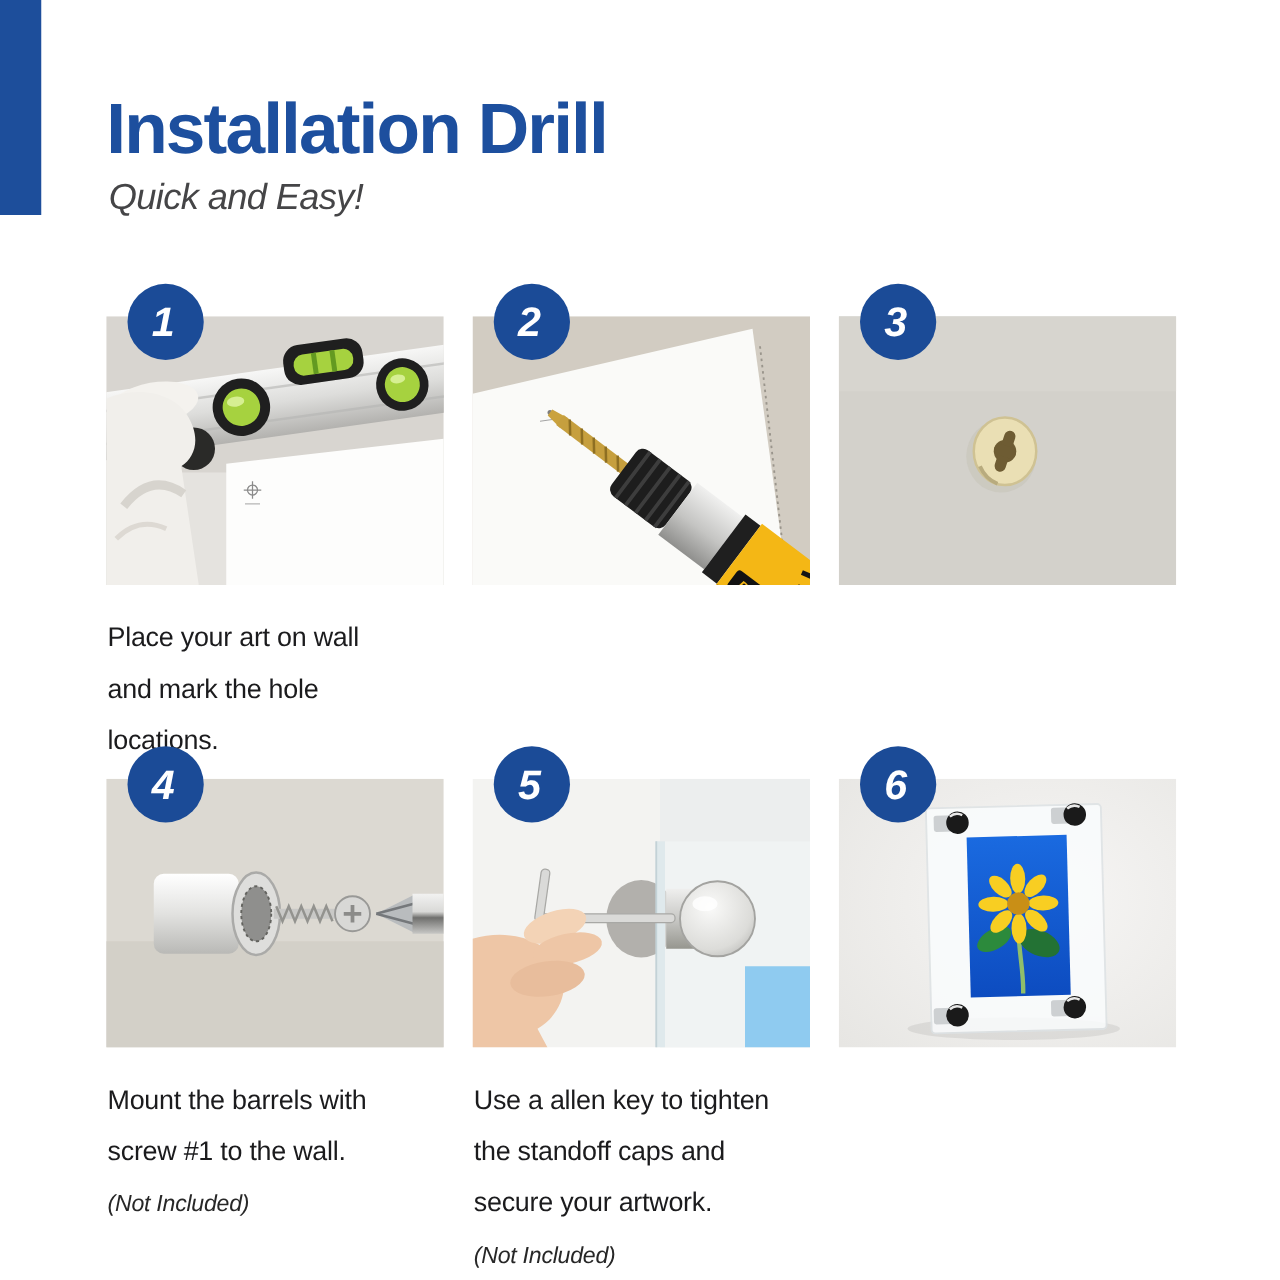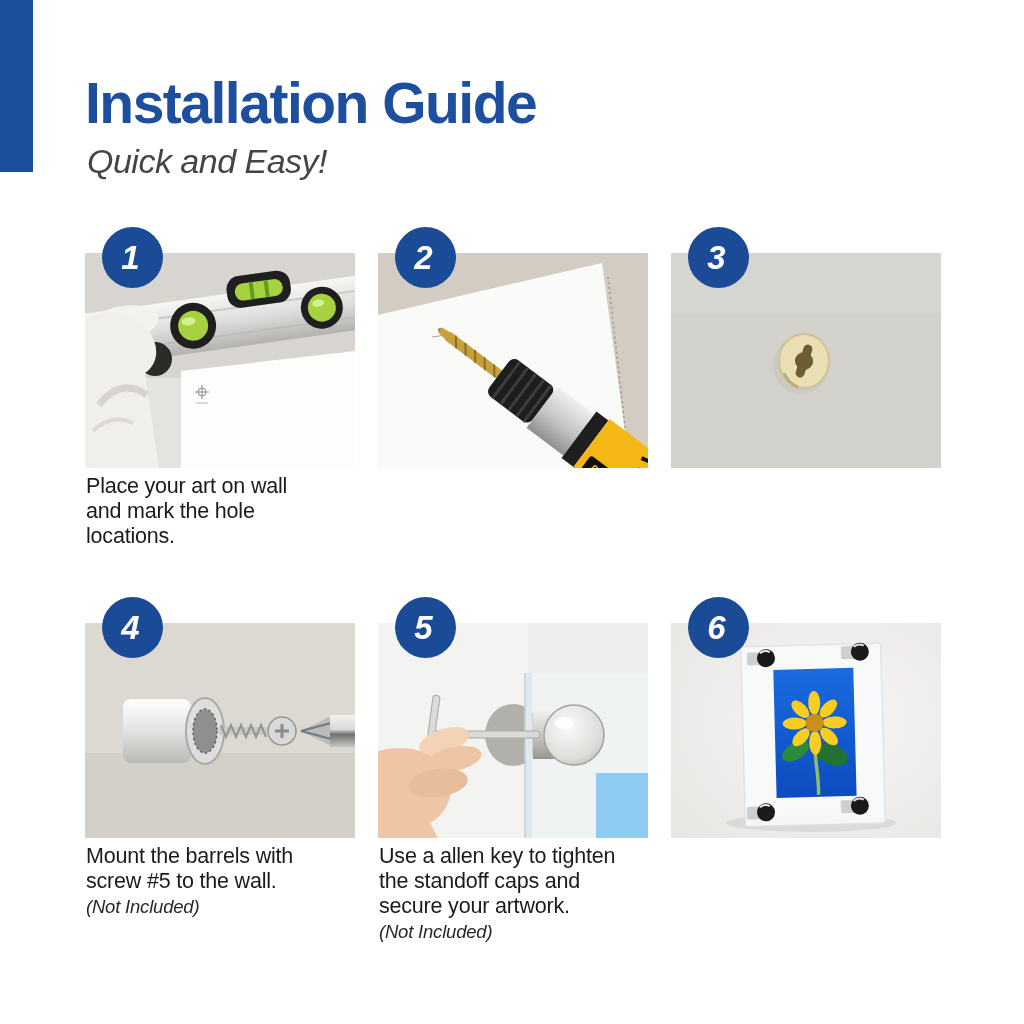--- a/index.html
+++ b/index.html
@@ -7,49 +7,49 @@
     position:relative; width:1024px; height:1024px; background:#ffffff;
     font-family:"Liberation Sans", sans-serif; overflow:hidden;
   }
   .corner-bar { position:absolute; left:0; top:0; width:33px; height:172px; background:#1d4e9b; }
   .title {
     position:absolute; left:85px; top:70px; margin:0;
     font-size:57px; font-weight:800; letter-spacing:-1.5px; color:#1d4f9e;
   }
   .subtitle {
     position:absolute; left:87px; top:142px;
-    font-size:34px; font-style:italic; font-weight:500; color:#454547; letter-spacing:-0.5px;
+    font-size:29px; font-style:italic; font-weight:500; color:#454547; letter-spacing:-0.5px;
   }
   .grid {
     position:absolute; left:85px; top:223px;
     display:grid; grid-template-columns:repeat(3,270px); column-gap:23px; grid-auto-rows:370px;
   }
   .step { position:relative; width:270px; }
   .photo-wrap { position:relative; margin-top:30px; width:270px; height:215px; }
   .photo-wrap svg { width:270px; height:215px; display:block; }
   .badge {
     position:absolute; top:-26px; left:17px; width:61px; height:61px; border-radius:50%;
     background:#1b4b97; color:#ffffff; z-index:2;
     display:flex; align-items:center; justify-content:center;
     font-size:33px; font-weight:bold; font-style:italic; padding-right:4px; box-sizing:border-box;
   }
   .caption {
-    margin:6px 0 0 1px; width:294px;
-    font-size:21.5px; line-height:25px; color:#1b1b1d; letter-spacing:-0.2px;
+    margin:22px 0 0 1px; width:294px;
+    font-size:21.5px; line-height:41px; color:#1b1b1d; letter-spacing:-0.2px;
     white-space:pre-line;
   }
   .note { font-style:italic; font-size:18.5px; color:#272727; }
 </style>
 </head>
 <body>
 
 <div class="page">
 
   <div class="corner-bar"></div>
-  <h1 class="title">Installation Guide</h1>
+  <h1 class="title">Installation Drill</h1>
   <div class="subtitle">Quick and Easy!</div>
 
   <div class="grid">
 
     <section class="step">
       <div class="photo-wrap">
         <div class="badge">
             <span>1</span>
           </div>
         <svg viewBox="0 0 270 215">
@@ -188,21 +188,21 @@
             <path d="M190,108 h14 M197,101 v14" stroke="#8b8b89" stroke-width="3"></path>
           </g>
           <g>
             <polygon points="216,108 246,93 246,123" fill="#b9bcbe"></polygon>
             <path d="M216,108 L246,100 M216,108 L246,116" stroke="#75787b" stroke-width="2"></path>
             <rect x="245" y="92" width="25" height="32" fill="url(#b-shft)"></rect>
           </g>
         </svg>
       </div>
       <p class="caption"><span>Mount the barrels with
-screw #5 to the wall.
+screw #1 to the wall.
 </span> <span class="note">(Not Included)</span></p>
     </section>
 
     <section class="step">
       <div class="photo-wrap">
         <div class="badge">
             <span>5</span>
           </div>
         <svg viewBox="0 0 270 215">
           <defs>

